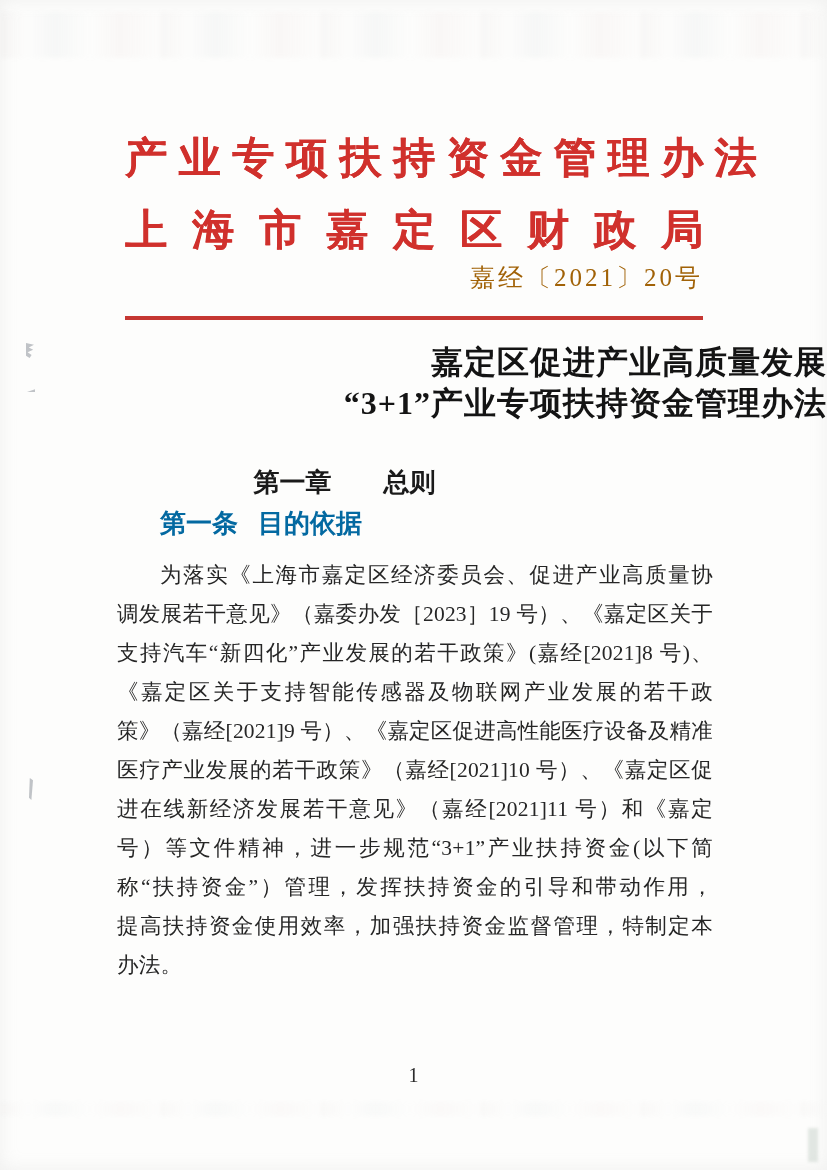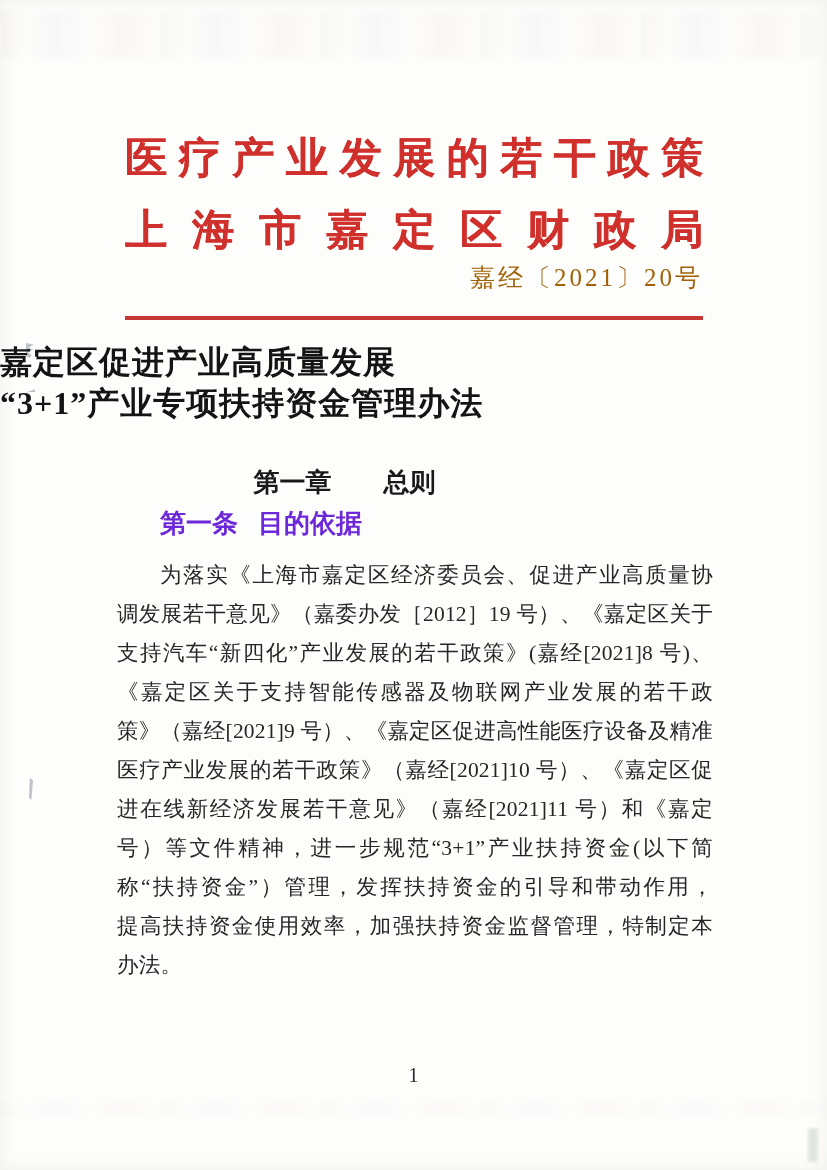--- a/index.html
+++ b/index.html
@@ -90,21 +90,21 @@
     width: 578px;
     height: 4px;
     background: #c53732;
   }
 
   
   .doc-title {
     position: absolute;
     left: 0;
     width: 827px;
-    text-align: left;
+    text-align: right;
     font-size: 32px;
     font-weight: bold;
     letter-spacing: 1px;
     color: #141414;
   }
   .doc-title-1 { top: 341px; }
   .doc-title-2 { top: 382px; }
 
   
   .chapter-heading {
@@ -121,21 +121,21 @@
   .chapter-heading .chapter-title { margin-left: 52px; }
 
   
   .article-heading {
     position: absolute;
     left: 160px;
     top: 506px;
     font-family: "Liberation Sans", sans-serif;
     font-weight: bold;
     font-size: 26px;
-    color: #6d28d9;
+    color: #0369a1;
     white-space: nowrap;
   }
   .article-heading .article-title { margin-left: 20px; }
 
   
   .body-block {
     position: absolute;
     left: 117px;
     top: 556px;
     width: 596px;
@@ -171,21 +171,21 @@
 
   <div class="ghost-strip ghost-top"></div>
   <div class="ghost-strip ghost-bottom"></div>
   <div class="smudge smudge-1"></div>
   <div class="smudge smudge-2"></div>
   <div class="smudge smudge-3"></div>
   <div class="smudge smudge-4"></div>
 
   <div class="org-block">
     <div>
-      <span class="org-line org-line-1">医疗产业发展的若干政策</span>
+      <span class="org-line org-line-1">产业专项扶持资金管理办法</span>
     </div>
     <div>
       <span class="org-line org-line-2">上海市嘉定区财政局</span>
     </div>
   </div>
 
   <div class="doc-number">嘉经〔2021〕20号</div>
 
   <div class="red-rule"></div>
 
@@ -195,21 +195,21 @@
   <div class="chapter-heading">
     <span class="chapter-number">第一章</span><span class="chapter-title">总则</span>
   </div>
 
   <div class="article-heading">
     <span class="article-number">第一条</span><span class="article-title">目的依据</span>
   </div>
 
   <div class="body-block">
     <div class="body-line first">为落实《上海市嘉定区经济委员会、促进产业高质量协</div>
-    <div class="body-line">调发展若干意见》（嘉委办发［2012］19 号）、《嘉定区关于</div>
+    <div class="body-line">调发展若干意见》（嘉委办发［2023］19 号）、《嘉定区关于</div>
     <div class="body-line">支持汽车“新四化”产业发展的若干政策》(嘉经[2021]8 号)、</div>
     <div class="body-line">《嘉定区关于支持智能传感器及物联网产业发展的若干政</div>
     <div class="body-line">策》（嘉经[2021]9 号）、《嘉定区促进高性能医疗设备及精准</div>
     <div class="body-line">医疗产业发展的若干政策》（嘉经[2021]10 号）、《嘉定区促</div>
     <div class="body-line">进在线新经济发展若干意见》（嘉经[2021]11 号）和《嘉定</div>
     <div class="body-line">号）等文件精神，进一步规范“3+1”产业扶持资金(以下简</div>
     <div class="body-line">称“扶持资金”）管理，发挥扶持资金的引导和带动作用，</div>
     <div class="body-line">提高扶持资金使用效率，加强扶持资金监督管理，特制定本</div>
     <div class="body-line last">办法。</div>
   </div>

